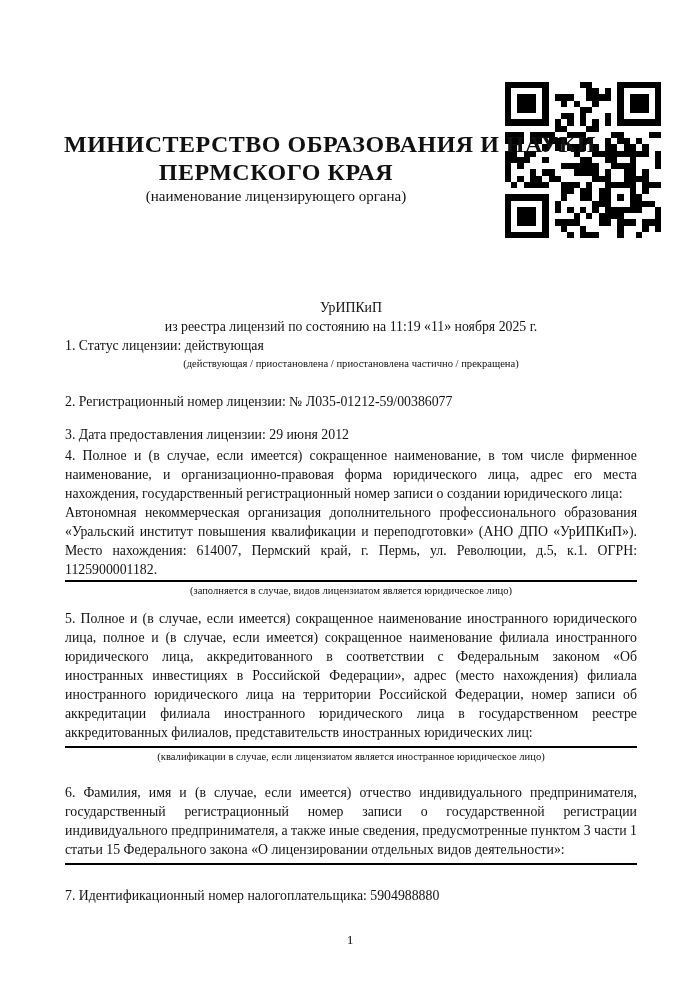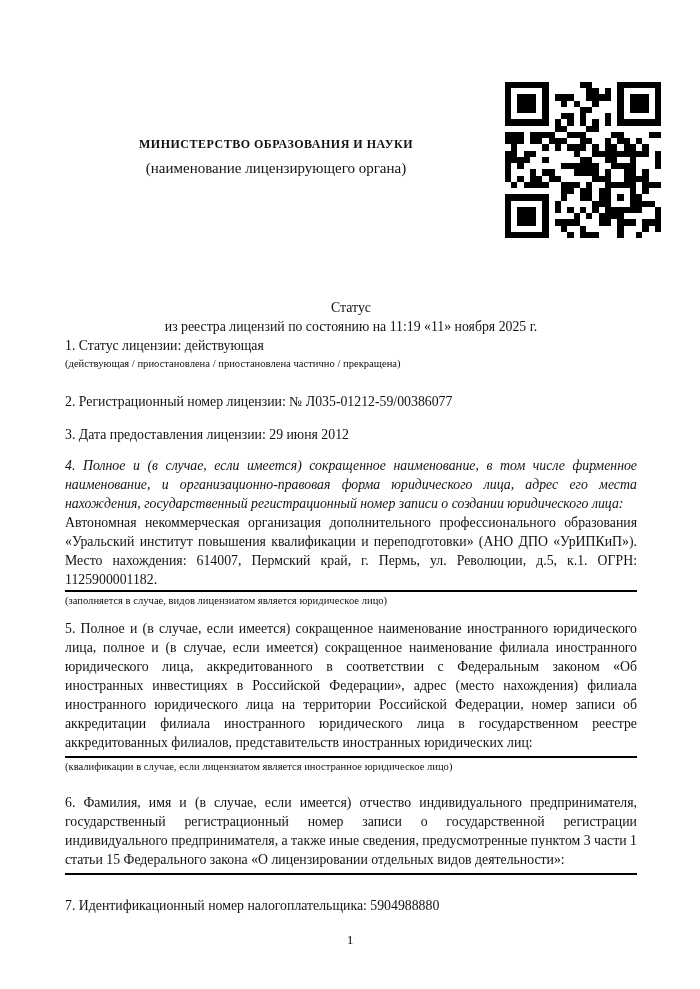--- a/index.html
+++ b/index.html
@@ -19,21 +19,21 @@
   }
   
   .ministry-header {
     position: absolute;
     top: 130px;
     left: 64px;
     width: 424px;
     text-align: center;
   }
   .ministry-line {
-    font-size: 12px;
+    font-size: 24px;
     font-weight: bold;
     line-height: 28px;
     letter-spacing: 0.5px;
     white-space: nowrap;
   }
   .ministry-caption {
     margin-top: 3px;
     font-size: 15px;
     line-height: 14px;
   }
@@ -54,32 +54,32 @@
     width: 572px;
     font-size: 13.8px;
     line-height: 19px;
   }
   .title-block { text-align: center; }
   .item { white-space: nowrap; }
   .para { text-align: justify; }
   .caption {
     font-size: 10.6px;
     line-height: 14px;
-    text-align: left;
+    text-align: center;
     margin-top: 2px;
   }
   .rule {
     border-top: 2px solid #000;
     height: 0;
     margin-top: 1px;
   }
   .mt-status  { }
   .mt-regnum  { margin-top: 21px; }
   .mt-date    { margin-top: 14px; }
-  .mt-item4   { margin-top: 12px; font-style: italic; }
+  .mt-item4   { margin-top: 2px; }
   .mt-item5   { margin-top: 11px; }
   .rule-item5 { margin-top: 4px; }
   .mt-item6   { margin-top: 19px; }
   .rule-item6 { margin-top: 4px; }
   .mt-item7   { margin-top: 21px; }
   .page-number {
     position: absolute;
     bottom: 41px;
     left: 0;
     width: 100%;
@@ -304,27 +304,28 @@
         <rect x="1" y="19" width="5" height="5" fill="#fff"></rect>
         <rect x="2" y="20" width="3" height="3"></rect>
         <rect x="16" y="16" width="5" height="5"></rect>
         <rect x="17" y="17" width="3" height="3" fill="#fff"></rect>
         <rect x="18" y="18" width="1" height="1"></rect>
       </svg>
     </div>
 
   <div class="ministry-header">
     <div class="ministry-line">МИНИСТЕРСТВО ОБРАЗОВАНИЯ И НАУКИ</div>
+    <div class="ministry-line">ПЕРМСКОГО КРАЯ</div>
     <div class="ministry-caption">(наименование лицензирующего органа)</div>
   </div>
 
   <div class="content">
 
     <div class="title-block">
-      <div>Статус</div>
+      <div>УрИПКиП</div>
       <div>из реестра лицензий по состоянию на 11:19 «11» ноября 2025 г.</div>
     </div>
 
     <div class="item mt-status">1. Статус лицензии: действующая</div>
     <div class="caption">(действующая / приостановлена / приостановлена частично / прекращена)</div>
 
     <div class="item mt-regnum">2. Регистрационный номер лицензии: № Л035-01212-59/00386077</div>
 
     <div class="item mt-date">3. Дата предоставления лицензии: 29 июня 2012</div>
 

